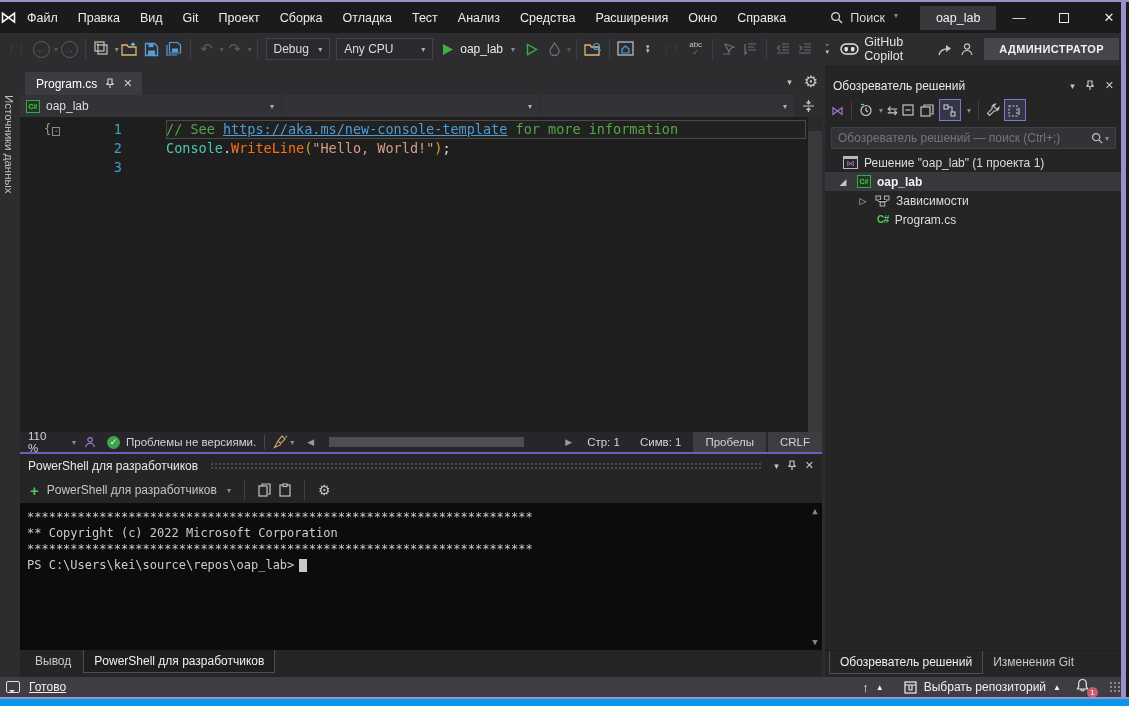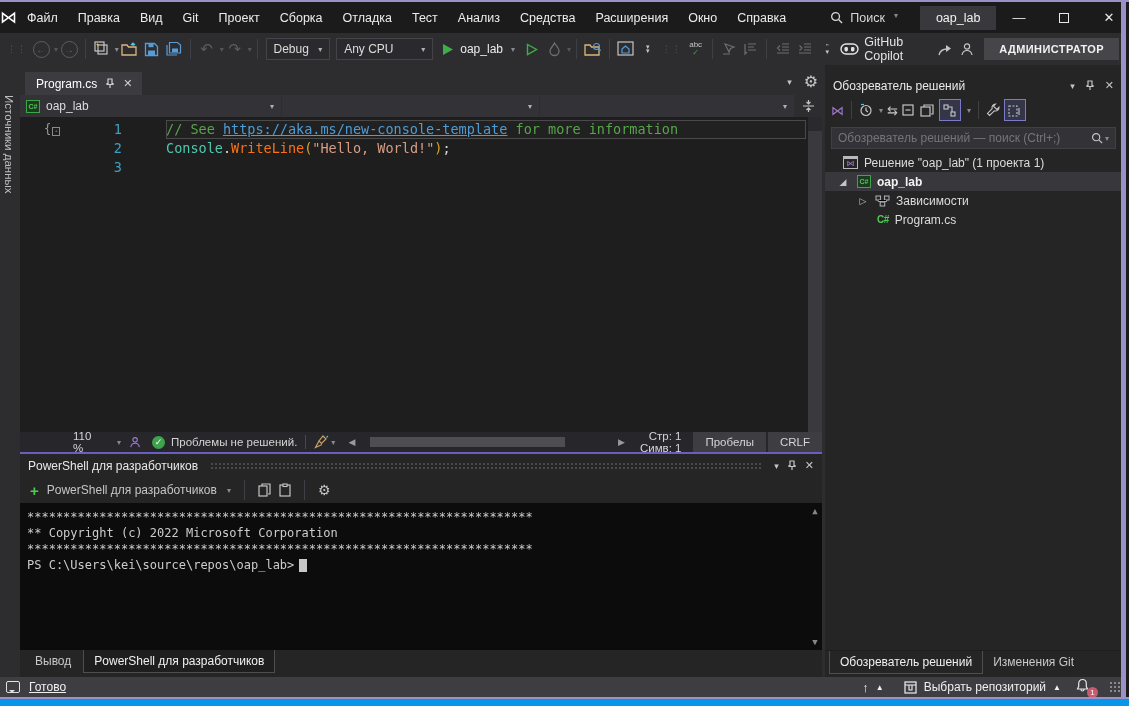--- a/index.html
+++ b/index.html
@@ -78,28 +78,28 @@
   .tok-com { color:#57A64A; }
   .tok-url { color:#4E9CD6; text-decoration:underline; }
   .tok-cls { color:#4EC9B0; }
   .tok-pln { color:#DCDCDC; }
   .tok-mth { color:#f97316; }
   .tok-par { color:#D8A22A; }
   .tok-str { color:#D69D85; }
 
   
   .estatus { height:20px; background:#27272B; display:flex; align-items:center; font-size:11.5px; color:#D4D4D4; position:relative; }
-  .ezoom { display:flex; align-items:center; gap:14px; padding:0 8px; width:64px;margin-left:45px; }
+  .ezoom { display:flex; align-items:center; gap:14px; padding:0 8px; width:64px; }
   .echeck { width:13px; height:13px; border-radius:50%; background:#3FA34D; color:#fff; font-size:9px; display:inline-flex; align-items:center; justify-content:center; margin:0 6px 0 10px; }
   .esep { width:1px; height:14px; background:#48484D; margin:0 8px; }
   .escroll { display:flex; align-items:center; flex:1; margin-left:8px; }
   .escroll .arr { color:#9A9A9E; font-size:9px; padding:0 5px; }
   .escroll .track { flex:1; height:12px; position:relative; }
   .escroll .thumb { position:absolute; left:10px; width:195px; top:1px; height:10px; background:#4D4D52; }
-  .epos { display:flex; align-items:flex-end;flex-direction:column; }
+  .epos { display:flex; align-items:flex-start; }
   .epos span { padding:0 10px; }
   .ecell { background:#3E3E42; height:20px; display:flex; align-items:center; padding:0 12px; margin-left:2px; }
 
   
   .terminal { height:225px; display:flex; flex-direction:column; background:#252526; }
   .t-accent { height:2px; background:#6A5FC0; }
   .t-head { height:23px; display:flex; align-items:center; color:#E8E8E8; font-size:12px; padding:0 8px; gap:8px; }
   .t-dots { flex:1; height:8px; margin:0 4px; background-image:radial-gradient(#4A4A4E 1px, transparent 1px); background-size:4px 4px; }
   .t-head .hicon { color:#C5C5C5; font-size:11px; }
   .t-tools { height:26px; display:flex; align-items:center; padding:0 10px; gap:8px; color:#C5C5C5; font-size:12px; }
@@ -399,21 +399,21 @@
       <div class="estatus">
         <div class="ezoom">
           <span>110 %</span>
           <span class="mini-dd">▾</span>
         </div>
         <svg width="13" height="14" viewBox="0 0 15 14">
             <circle cx="7" cy="4.5" r="2.6" fill="none" stroke="#A179CE" stroke-width="1.3"></circle>
             <path d="M2 13c.6-3 2.5-4.5 5-4.5S11.4 10 12 13" fill="none" stroke="#A179CE" stroke-width="1.3"></path>
           </svg>
         <span class="echeck">✓</span>
-        <span>Проблемы не решений.</span>
+        <span>Проблемы не версиями.</span>
         <span class="esep"></span>
         <span>
           <svg width="15" height="14" viewBox="0 0 15 14">
               <path d="M9 1l3 3-4.5 4.5L5 6z" fill="none" stroke="#C8A165" stroke-width="1.2"></path>
               <path d="M5 6L1.5 12.5 8 9.5" fill="none" stroke="#C8A165" stroke-width="1.2"></path>
               <path d="M12.5 2.5l1.5-1.5" stroke="#4EC9B0" stroke-width="1.1"></path>
             </svg>
         </span>
         <span class="mini-dd">▾</span>
         <div class="escroll">

